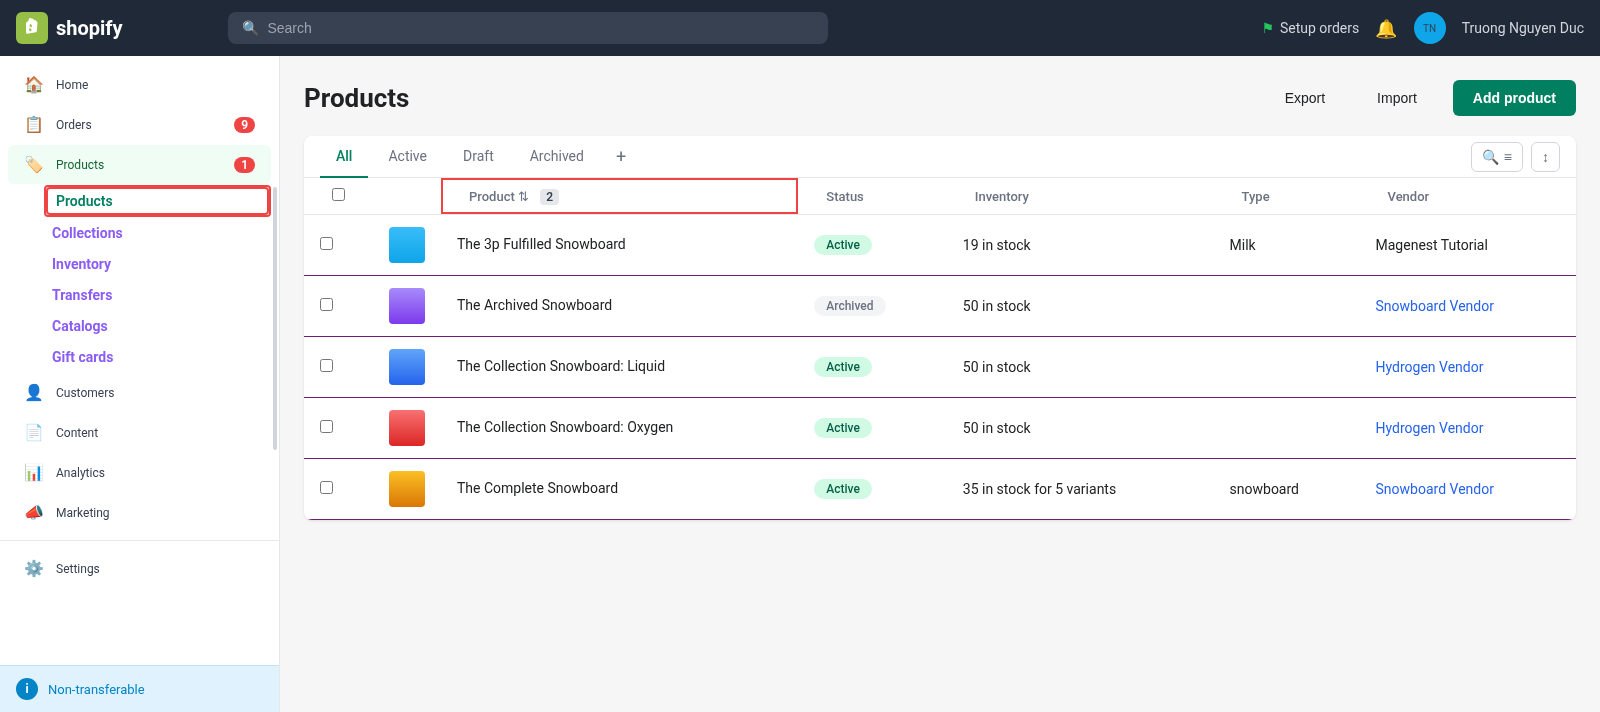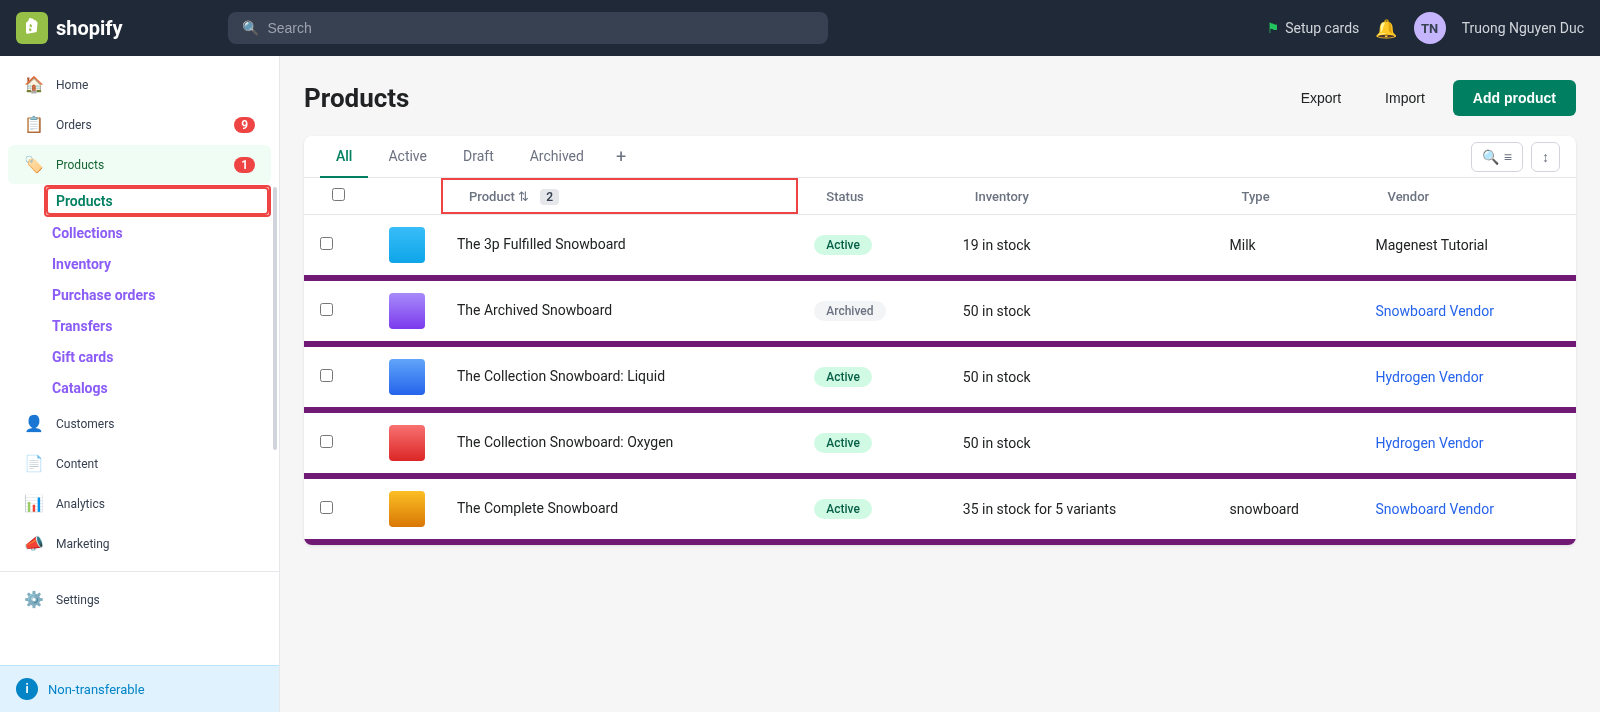--- a/index.html
+++ b/index.html
@@ -8,21 +8,21 @@
     
     .topbar { display: flex; align-items: center; background: #1a1a2e; height: 56px; padding: 16px 16px; gap: 12px; position: fixed; top: 0; left: 0; right: 0; z-index: 100; background: #1f2937; }
     .topbar-logo { display: flex; align-items: center; gap: 8px; color: #fff; font-weight: 700; font-size: 20px; min-width: 200px; }
     .shopify-bag { width: 32px; height: 32px; background: #96bf48; border-radius: 6px; display: flex; align-items: center; justify-content: center; }
     .search-bar { flex: 1; max-width: 600px; display: flex; align-items: center; background: #374151; border-radius: 8px; padding: 8px 14px; gap: 8px; }
     .search-bar input { background: none; border: none; outline: none; color: #d1d5db; font-size: 14px; width: 100%; }
     .search-bar input::placeholder { color: #9ca3af; }
     .topbar-right { margin-left: auto; display: flex; align-items: center; gap: 16px; color: #d1d5db; }
     .setup-guide { display: flex; align-items: center; gap: 6px; cursor: pointer; font-size: 14px; }
     .bell-icon { font-size: 18px; cursor: pointer; }
-    .avatar { width: 32px; height: 32px; background: #c4b5fd; border-radius: 50%; display: flex; align-items: center; justify-content: center; font-size: 13px; font-weight: 700; color: #374151; }
+    .avatar { width: 32px; height: 32px; background: #0ea5e9; border-radius: 50%; display: flex; align-items: center; justify-content: center; font-size: 10px; font-weight: 400; color: #374151; }
 
     
     .layout { display: flex; margin-top: 56px; height: calc(100vh - 56px); }
 
     
     .sidebar { width: 280px; background: #fff; border-right: 1px solid #e5e7eb; display: flex; flex-direction: column; overflow-y: auto; flex-shrink: 0; position: relative; }
     .sidebar-scroll { flex: 1; overflow-y: auto; padding: 8px 0; }
     .sidebar-item { display: flex; align-items: center; padding: 10px 16px; gap: 12px; cursor: pointer; color: #374151; border-radius: 6px; margin: 1px 8px; }
     .sidebar-item.active { background: #f0fdf4; color: #166534; }
     .sidebar-item .icon { font-size: 16px; min-width: 20px; text-align: center; }
@@ -38,21 +38,21 @@
     .non-transferable { background: #e0f2fe; padding: 12px 16px; display: flex; align-items: center; gap: 10px; font-size: 13px; color: #0284c7; border-top: 1px solid #bae6fd; }
     .non-transferable .info-icon { width: 22px; height: 22px; background: #0284c7; border-radius: 50%; display: flex; align-items: center; justify-content: center; color: #fff; font-size: 12px; font-weight: 700; flex-shrink: 0; }
 
     
     .sidebar-scroll-indicator { width: 4px; background: #d1d5db; position: absolute; right: 2px; top: 20%; border-radius: 2px; height: 40%; }
 
     
     .main { flex: 1; overflow-y: auto; padding: 24px; background: #f6f6f7; }
     .page-header { display: flex; align-items: center; margin-bottom: 20px; }
     .page-title { font-size: 26px; font-weight: 700; color: #202223; flex: 1; }
-    .header-actions { display: flex; align-items: center; gap: 12px; }
+    .header-actions { display: flex; align-items: center; gap: 20px; }
     .btn-text { background: none; border: none; cursor: pointer; font-size: 14px; color: #202223; padding: 8px 16px; }
     .btn-primary { background: #008060; color: #fff; border: none; border-radius: 6px; padding: 10px 20px; font-size: 14px; font-weight: 600; cursor: pointer; }
 
     
     .card { background: #fff; border-radius: 8px; box-shadow: 0 1px 3px rgba(0,0,0,0.1); overflow: hidden; }
 
     
     .tabs { display: flex; align-items: center; padding: 0 16px; border-bottom: 1px solid #e5e7eb; gap: 4px; }
     .tab { padding: 12px 16px; cursor: pointer; font-size: 14px; color: #6b7280; border-bottom: 2px solid transparent; margin-bottom: -1px; }
     .tab.active { color: #008060; border-bottom-color: #008060; font-weight: 500; text-align: right; }
@@ -61,21 +61,21 @@
     .tab-actions { display: flex; gap: 8px; }
     .tab-icon-btn { background: none; border: 1px solid #d1d5db; border-radius: 6px; padding: 6px 10px; cursor: pointer; color: #6b7280; display: flex; align-items: center; gap: 4px; font-size: 14px; }
 
     
     .table-wrapper { overflow-x: auto; }
     table { width: 100%; border-collapse: collapse; }
     thead th { text-align: left; padding: 10px 28px; font-size: 13px; font-weight: 500; color: #6b7280; border-bottom: 1px solid #e5e7eb; background: #fff; }
     thead th.sortable { cursor: pointer; }
     .col-check { width: 48px; }
     .col-img { width: 60px; }
-    tbody tr { border-bottom: 6px solid #701a75; }
+    tbody tr { border-bottom: 1px solid #701a75; }
     tbody td { padding: 12px 16px; font-size: 14px; vertical-align: middle; }
     .product-cell { min-width: 200px; }
     .product-name { font-size: 14px; color: #202223; line-height: 1.4; }
 
     .badge { display: inline-block; padding: 3px 12px; border-radius: 20px; font-size: 12px; font-weight: 500; }
     .badge-active { background: #d1fae5; color: #065f46; }
     .badge-archived { background: #f3f4f6; color: #6b7280; }
 
     .vendor-link { color: #2563eb; cursor: pointer; }
     .count-badge { background: #e5e7eb; color: #374151; border-radius: 4px; padding: 1px 6px; font-size: 12px; font-weight: 600; margin-left: 8px; }
@@ -107,21 +107,21 @@
   </div>
 
   <div class="search-bar">
     <span style="color:#9ca3af">🔍</span>
     <input type="text" placeholder="Search" style="">
   </div>
 
   <div class="topbar-right">
     <div class="setup-guide">
       <span style="color:#22c55e">⚑</span>
-      <span>Setup cards</span>
+      <span>Setup orders</span>
     </div>
     <span class="bell-icon">🔔</span>
     <div class="avatar">TN</div>
     <span>Truong Nguyen Duc</span>
   </div>
 </div>
 
 <div class="layout">
 
   <div class="sidebar">
@@ -151,30 +151,27 @@
             <span>Products</span>
           </div>
         </div>
         <div class="sidebar-sub-item" style="padding: 7px 8px;">
           <span>Collections</span>
         </div>
         <div class="sidebar-sub-item" style="padding: 7px 8px;">
           <span>Inventory</span>
         </div>
         <div class="sidebar-sub-item" style="padding: 7px 8px;">
-          <span>Purchase orders</span>
-        </div>
-        <div class="sidebar-sub-item" style="padding: 7px 8px;">
           <span>Transfers</span>
         </div>
         <div class="sidebar-sub-item" style="padding: 7px 8px;">
+          <span>Catalogs</span>
+        </div>
+        <div class="sidebar-sub-item" style="padding: 7px 8px;">
           <span>Gift cards</span>
-        </div>
-        <div class="sidebar-sub-item" style="padding: 7px 8px;">
-          <span>Catalogs</span>
         </div>
       </div>
 
       <div class="sidebar-item">
         <span class="icon">👤</span>
         <span class="label">Customers</span>
       </div>
 
       <div class="sidebar-item">
         <span class="icon">📄</span>

